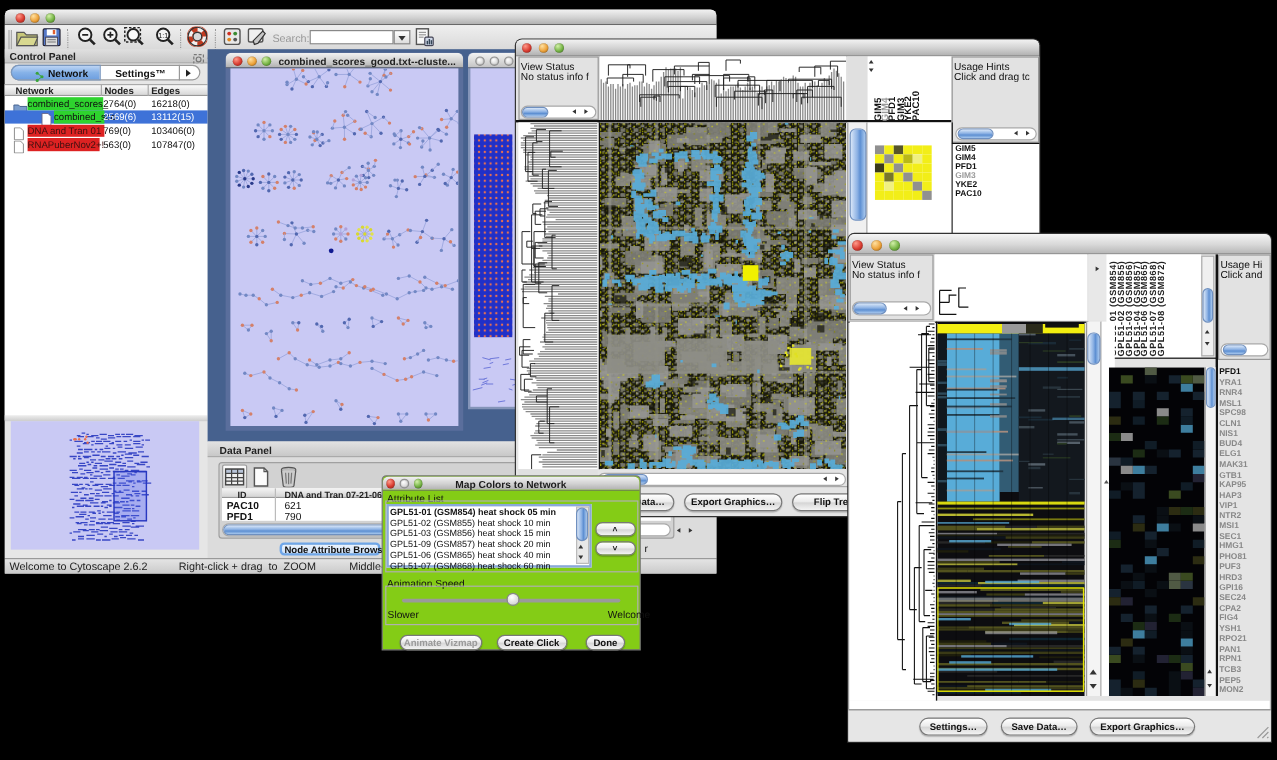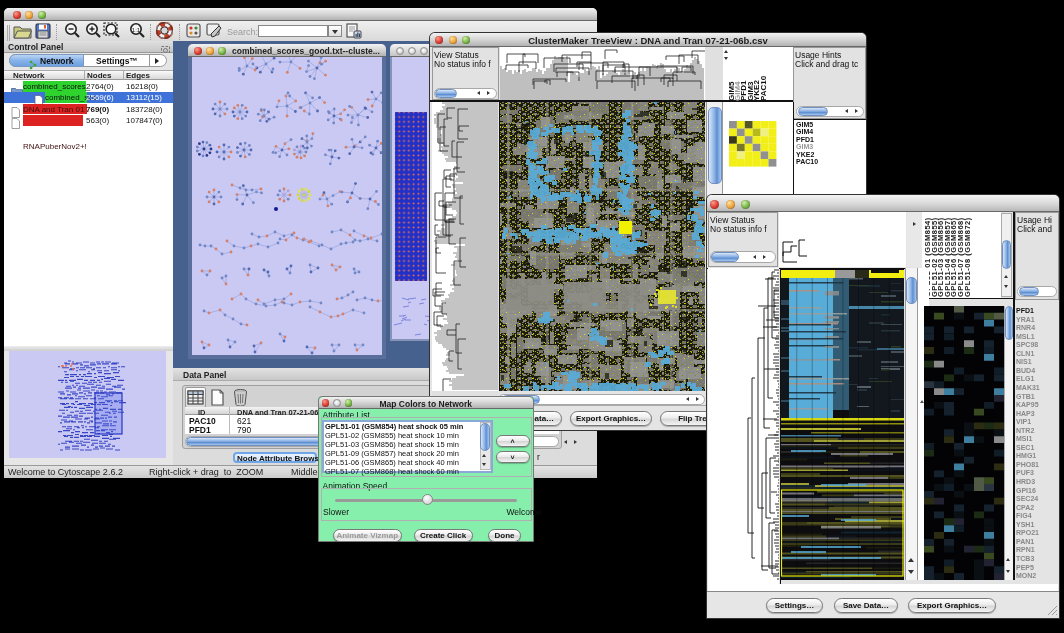--- a/index.html
+++ b/index.html
@@ -133,27 +133,27 @@
       </svg></div>
     <div class="ab" style="left:40.5px;top:84.3px;width:42px;height:10.8px;background:#2ed32e"></div>
     <div class="t" style="left:41px;top:85.3px;font-size:8px;color:#111;font-weight:normal;">combined_sco</div>
     <div class="t" style="left:82px;top:85.3px;font-size:8px;color:#fff;font-weight:normal;">2569(6)</div>
     <div class="t" style="left:122px;top:85.3px;font-size:8px;color:#fff;font-weight:normal;">13112(15)</div>
     <div class="ab" style="left:7px;top:95.6px"><svg width="9" height="11" viewBox="0 0 9 11">
         <path d="M1 .5 h5 l2.5 2.5 v7.5 h-7.5 z" fill="#fff" stroke="#888" stroke-width="0.8"></path>
       </svg></div>
     <div class="ab" style="left:18.5px;top:95.7px;width:64px;height:10.8px;background:#dd2222"></div>
     <div class="t" style="left:19px;top:96.7px;font-size:8px;color:#401010;font-weight:normal;">DNA and Tran 01</div>
-    <div class="t" style="left:82px;top:96.7px;font-size:8px;color:#111;font-weight:bold;">769(0)</div>
-    <div class="t" style="left:122px;top:96.7px;font-size:8px;color:#111;font-weight:normal;">183728(0)</div>
+    <div class="t" style="left:82px;top:96.7px;font-size:8px;color:#111;font-weight:normal;">769(0)</div>
+    <div class="t" style="left:122px;top:96.7px;font-size:8px;color:#111;font-weight:normal;">103406(0)</div>
     <div class="ab" style="left:7px;top:107px"><svg width="9" height="11" viewBox="0 0 9 11">
         <path d="M1 .5 h5 l2.5 2.5 v7.5 h-7.5 z" fill="#fff" stroke="#888" stroke-width="0.8"></path>
       </svg></div>
     <div class="ab" style="left:18.5px;top:107.1px;width:60px;height:10.8px;background:#dd2222"></div>
-    <div class="t" style="left:19px;top:108.1px;font-size:8px;color:#401010;font-weight:normal;margin-top:26px;">RNAPuberNov2+!</div>
+    <div class="t" style="left:19px;top:108.1px;font-size:8px;color:#401010;font-weight:normal;">RNAPuberNov2+!</div>
     <div class="t" style="left:82px;top:108.1px;font-size:8px;color:#111;font-weight:normal;">563(0)</div>
     <div class="t" style="left:122px;top:108.1px;font-size:8px;color:#111;font-weight:normal;">107847(0)</div>
     <div class="ab" style="left:0;top:338px;width:169px;height:5px;background:linear-gradient(#eee,#ccc)"></div>
     <div class="ab" style="left:5px;top:343px;width:157px;height:107px;background:#c9c9f4;overflow:hidden">
       <svg width="157" height="107" style="position:absolute;left:0;top:0">
         <path d="M55 12.0h3M59 10.0h3M63 11.0h2M67 12.0h6M74 11.0h6M81 12.0h5M87 11.0h4M92 11.0h3M96 11.0h6M103 12.0h7M56 12.9h5M63 12.9h6M71 13.9h3M75 14.9h5M81 13.9h6M88 12.9h4M93 12.9h7M102 12.9h6M49 15.8h2M53 16.8h7M61 17.8h5M67 16.8h3M71 16.8h5M77 16.8h6M84 17.8h2M87 16.8h5M94 16.8h3M99 15.8h2M102 16.8h6M109 15.8h2M112 15.8h4M55 20.7h3M60 18.7h5M67 19.7h2M70 18.7h7M79 20.7h2M82 18.7h4M88 19.7h5M95 19.7h5M102 18.7h6M109 19.7h2M56 23.599999999999998h4M61 23.599999999999998h7M70 23.599999999999998h2M74 23.599999999999998h3M78 22.599999999999998h5M85 22.599999999999998h2M89 21.599999999999998h4M95 22.599999999999998h7M104 21.599999999999998h6M55 26.499999999999996h5M61 25.499999999999996h4M67 25.499999999999996h3M72 25.499999999999996h3M76 25.499999999999996h7M85 26.499999999999996h3M89 25.499999999999996h7M98 26.499999999999996h7M106 25.499999999999996h5M49 29.399999999999995h6M56 29.399999999999995h2M60 29.399999999999995h7M68 28.399999999999995h6M75 29.399999999999995h4M81 29.399999999999995h5M88 29.399999999999995h3M92 28.399999999999995h2M95 27.399999999999995h6M102 28.399999999999995h5M109 29.399999999999995h6M52 31.299999999999994h2M56 31.299999999999994h3M61 30.299999999999994h4M66 32.3h5M73 32.3h5M79 31.299999999999994h4M84 31.299999999999994h4M90 31.299999999999994h3M95 30.299999999999994h7M57 35.199999999999996h5M63 34.199999999999996h2M67 34.199999999999996h2M70 35.199999999999996h6M78 33.199999999999996h7M87 34.199999999999996h5M93 35.199999999999996h3M97 33.199999999999996h5M103 35.199999999999996h4M108 34.199999999999996h6M56 37.099999999999994h7M64 36.099999999999994h3M69 37.099999999999994h3M74 37.099999999999994h7M82 36.099999999999994h6M89 37.099999999999994h7M97 38.099999999999994h7M105 36.099999999999994h7M113 38.099999999999994h3M49 40.99999999999999h6M57 39.99999999999999h3M61 40.99999999999999h6M68 38.99999999999999h4M74 39.99999999999999h7M82 38.99999999999999h4M87 39.99999999999999h3M91 39.99999999999999h3M95 40.99999999999999h3M100 40.99999999999999h7M51 42.89999999999999h5M58 43.89999999999999h4M63 42.89999999999999h6M70 41.89999999999999h4M75 42.89999999999999h2M79 41.89999999999999h4M85 41.89999999999999h5M91 41.89999999999999h4M97 43.89999999999999h4M103 42.89999999999999h2M107 41.89999999999999h6M49 46.79999999999999h4M55 46.79999999999999h5M61 46.79999999999999h3M66 44.79999999999999h2M69 45.79999999999999h7M77 44.79999999999999h6M85 46.79999999999999h2M88 44.79999999999999h3M92 45.79999999999999h7M100 44.79999999999999h4M51 47.69999999999999h7M60 47.69999999999999h5M66 47.69999999999999h6M74 47.69999999999999h5M81 47.69999999999999h6M89 47.69999999999999h6M96 49.69999999999999h7M105 49.69999999999999h3M109 49.69999999999999h5M51 52.59999999999999h5M57 52.59999999999999h3M62 52.59999999999999h3M66 50.59999999999999h3M70 52.59999999999999h7M79 52.59999999999999h5M85 51.59999999999999h3M90 51.59999999999999h6M98 50.59999999999999h3M102 51.59999999999999h2M105 50.59999999999999h4M110 51.59999999999999h7M53 53.499999999999986h4M59 55.499999999999986h3M64 53.499999999999986h2M68 53.499999999999986h5M75 54.499999999999986h6M82 53.499999999999986h5M88 53.499999999999986h4M93 53.499999999999986h6M101 54.499999999999986h2M55 56.399999999999984h6M62 56.399999999999984h2M65 56.399999999999984h3M70 57.399999999999984h6M77 56.399999999999984h7M86 58.399999999999984h2M90 58.399999999999984h2M94 57.399999999999984h5M101 58.399999999999984h6M109 58.399999999999984h4M50 59.29999999999998h6M57 59.29999999999998h2M61 61.29999999999998h4M66 60.29999999999998h4M71 60.29999999999998h3M76 59.29999999999998h6M84 60.29999999999998h2M87 59.29999999999998h7M96 61.29999999999998h5M103 60.29999999999998h5M109 61.29999999999998h6M53 62.19999999999998h3M58 64.19999999999999h5M65 64.19999999999999h4M70 62.19999999999998h7M78 62.19999999999998h6M85 62.19999999999998h5M92 64.19999999999999h7M100 62.19999999999998h2M104 62.19999999999998h3M49 65.09999999999998h4M54 66.09999999999998h7M62 66.09999999999998h7M70 65.09999999999998h4M76 67.09999999999998h5M82 66.09999999999998h2M86 67.09999999999998h4M91 67.09999999999998h4M96 67.09999999999998h2M99 66.09999999999998h4M105 66.09999999999998h3M52 68.99999999999999h6M60 69.99999999999999h4M66 67.99999999999999h7M75 67.99999999999999h4M80 69.99999999999999h4M85 67.99999999999999h6M93 69.99999999999999h6M100 69.99999999999999h3M51 71.89999999999999h2M55 70.89999999999999h6M62 70.89999999999999h5M69 70.89999999999999h5M75 70.89999999999999h2M78 71.89999999999999h3M82 70.89999999999999h2M86 71.89999999999999h7M94 72.89999999999999h6M101 72.89999999999999h2M104 70.89999999999999h4M53 75.8h4M58 75.8h5M65 75.8h5M72 74.8h3M76 75.8h2M80 75.8h7M88 75.8h3M93 74.8h7M101 74.8h6M57 77.7h6M64 78.7h2M68 76.7h3M73 76.7h2M77 78.7h7M86 76.7h4M92 78.7h7M100 78.7h7M49 80.60000000000001h4M54 79.60000000000001h7M62 81.60000000000001h3M66 80.60000000000001h5M73 81.60000000000001h6M81 81.60000000000001h4M87 79.60000000000001h4M92 79.60000000000001h4M97 81.60000000000001h4M102 80.60000000000001h2M54 84.50000000000001h3M58 84.50000000000001h6M66 83.50000000000001h4M71 84.50000000000001h3M75 84.50000000000001h4M80 84.50000000000001h6M88 82.50000000000001h3M93 84.50000000000001h6M100 83.50000000000001h4M55 85.40000000000002h4M61 86.40000000000002h3M65 86.40000000000002h5M71 85.40000000000002h6M78 85.40000000000002h5M85 85.40000000000002h6M93 87.40000000000002h7M101 85.40000000000002h2M104 87.40000000000002h7M56 90.30000000000003h7M65 90.30000000000003h5M71 90.30000000000003h3M75 88.30000000000003h6M82 89.30000000000003h7M90 90.30000000000003h3M95 90.30000000000003h4M100 88.30000000000003h7M49 93.20000000000003h2M52 92.20000000000003h6M60 91.20000000000003h5M67 92.20000000000003h6M74 91.20000000000003h7M83 92.20000000000003h6M90 92.20000000000003h7M99 93.20000000000003h3M56 96.10000000000004h5M63 95.10000000000004h7M72 94.10000000000004h5M78 96.10000000000004h2M82 94.10000000000004h3M86 96.10000000000004h3M90 95.10000000000004h4M96 95.10000000000004h5M103 95.10000000000004h3M51 99.00000000000004h3M56 98.00000000000004h5M63 98.00000000000004h7M71 99.00000000000004h4M76 99.00000000000004h7M84 98.00000000000004h6M91 97.00000000000004h5M97 98.00000000000004h7M106 99.00000000000004h5" stroke="#2838c0" stroke-width="1.1" fill="none" opacity="0.9"></path>
         <circle cx="57" cy="15" r="1" fill="#e87050"></circle>
         <circle cx="63" cy="13" r="1" fill="#e87050"></circle>
         <circle cx="53" cy="15" r="1" fill="#e87050"></circle>
         <circle cx="62" cy="15" r="1" fill="#e87050"></circle>
@@ -982,21 +982,20 @@
       <div class="ab" style="left:60px;top:84px;width:84px;height:11px;background:linear-gradient(#eaf2fc,#cfe2fa);border:2px solid #6fa6e8;border-radius:4px"></div>
       <div class="t" style="left:64px;top:85.5px;font-size:8px;color:#111;font-weight:bold;">Node Attribute Brows</div>
       <div class="t" style="left:364px;top:84px;font-size:8.5px;color:#111;font-weight:normal;">r</div>
     </div>
   </div>
 <div class="ab" style="left:430px;top:33px;width:436px;height:397px;background:#e4e4e4;border-radius:5px 5px 0 0;box-shadow:0 0 0 1px #333">
     <div class="tbar" style="height:14px"></div>
     <div class="tl tlr" style="left:4.6px;top:3px;width:8px;height:8px"></div>
     <div class="tl tlo" style="left:18.5px;top:3px;width:8px;height:8px"></div>
     <div class="tl tlg" style="left:31.9px;top:3px;width:8px;height:8px"></div>
-    <div class="ttxt" style="top:2px;font-size:9.5px">ClusterMaker TreeView : DNA and Tran 07-21-06b.csv</div>
     <div class="pnl" style="left:1.5px;top:14px;width:67px;height:53px"></div>
     <div class="t" style="left:4px;top:16.5px;font-size:8.5px;color:#111;font-weight:normal;">View Status</div>
     <div class="t" style="left:4px;top:25.5px;font-size:8.5px;color:#111;font-weight:normal;">No status info f</div>
     <div class="trk" style="left:3.5px;top:55px;width:63px;height:11px"></div>
     <div class="bt" style="left:5px;top:56px;width:22px;height:9px"></div>
     <div class="sar" style="left:47px;top:58px;border-top:2.5px solid transparent;border-bottom:2.5px solid transparent;border-right:3.5px solid #333"></div>
     <div class="sar" style="left:57px;top:58px;border-top:2.5px solid transparent;border-bottom:2.5px solid transparent;border-left:3.5px solid #333"></div>
     <div class="ab" style="left:70px;top:14px;width:205px;height:53px;background:#fff;overflow:hidden">
       <svg width="205" height="53" style="position:absolute;left:0;top:0">
         <rect width="205" height="53" fill="#fff"></rect>
@@ -1430,21 +1429,21 @@
     <div class="t" style="left:309px;top:377.05px;font-size:7px;color:#888;font-weight:bold;">MON2</div>
     <div class="ab" style="left:1px;top:389px;width:350px;height:7px;background:#fff"></div>
     <div class="ab" style="left:0;top:396px;width:352px;height:27px;background:#e6e6e6;border-top:1px solid #888"></div>
     <div class="btn" style="left:59px;top:403px;width:57px;height:15px;line-height:14px">Settings…</div>
     <div class="btn" style="left:127px;top:403px;width:64px;height:15px;line-height:14px">Save Data…</div>
     <div class="btn" style="left:201px;top:403px;width:88px;height:15px;line-height:14px">Export Graphics…</div>
     <svg class="ab" style="left:340px;top:410px" width="11" height="11">
       <path d="M10 1 L1 10 M10 5 L5 10 M10 9 L9 10" stroke="#999" stroke-width="1"></path>
     </svg>
   </div>
-<div class="ab" style="left:317.5px;top:396px;width:216.5px;height:146px;background:#86efac;border:1px solid #777;border-radius:4px 4px 0 0">
+<div class="ab" style="left:317.5px;top:396px;width:216.5px;height:146px;background:#84cc16;border:1px solid #777;border-radius:4px 4px 0 0">
     <div class="tbar" style="height:12px"></div>
     <div class="tl tlr" style="left:3px;top:2.2px;width:7.5px;height:7.5px"></div>
     <div class="tl tlh" style="left:14.7px;top:2.2px;width:7.5px;height:7.5px"></div>
     <div class="tl tlg" style="left:26px;top:2.2px;width:7.5px;height:7.5px"></div>
     <div class="ttxt" style="top:1.5px;font-size:8.5px">Map Colors to Network</div>
     <div class="t" style="left:4px;top:13px;font-size:8.5px;color:#111;font-weight:normal;">Attribute List</div>
     <div class="ab" style="left:2.5px;top:19.5px;width:211px;height:60px;border:1px solid #b0b0b0"></div>
     <div class="ab" style="left:3.5px;top:22.5px;width:171px;height:53px;background:#fff;border:2px solid #8aa8d8;overflow:hidden"></div>
     <div class="t" style="left:6.5px;top:24.8px;font-size:7.5px;color:#111;font-weight:bold;">GPL51-01 (GSM854) heat shock 05 min</div>
     <div class="t" style="left:6.5px;top:33.8px;font-size:7.5px;color:#111;font-weight:normal;">GPL51-02 (GSM855) heat shock 10 min</div>

